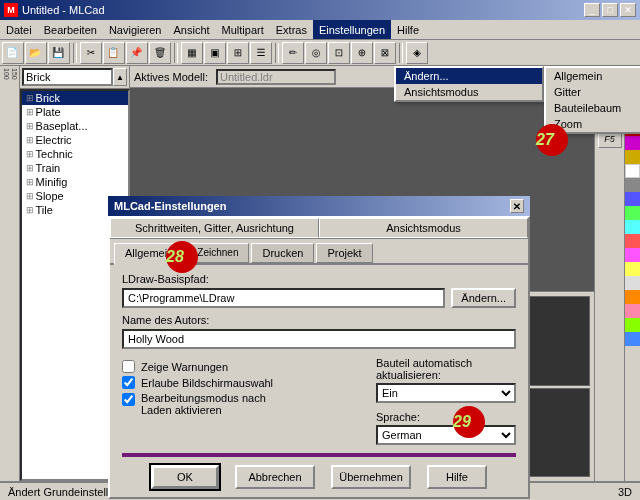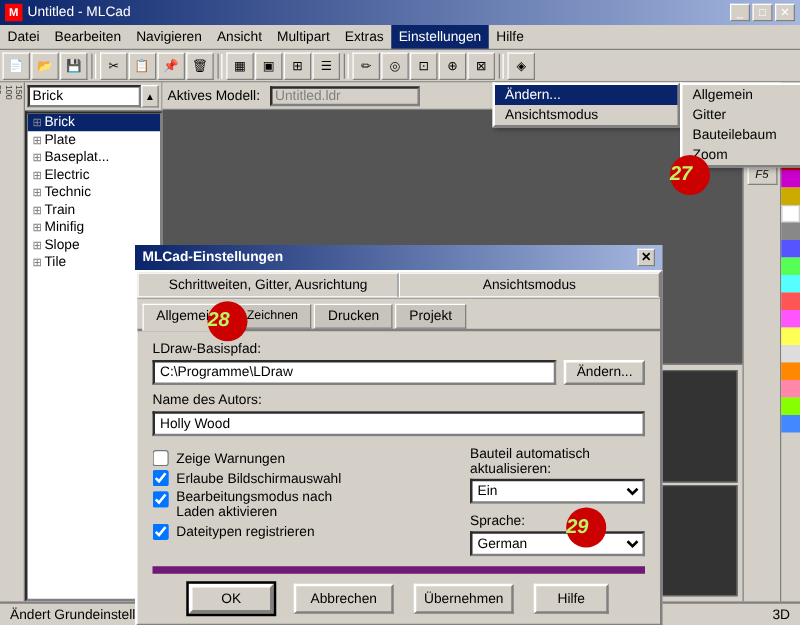--- a/index.html
+++ b/index.html
@@ -429,43 +429,39 @@
               <span>Zeige Warnungen</span>
             </div>
             <div style="display:flex; align-items:center; gap:6px; margin:3px 0;">
               <input type="checkbox" checked="" style="width: 13px; height: 13px;">
               <span>Erlaube Bildschirmauswahl</span>
             </div>
             <div style="display:flex; align-items:flex-start; gap:6px; margin:3px 0;">
               <input type="checkbox" checked="" style="width: 13px; height: 13px; margin-top: 1px;">
               <span>Bearbeitungsmodus nach<br>Laden aktivieren</span>
             </div>
-            <div style="display:flex; align-items:center; gap:6px; margin:3px 0;">
-              <input type="checkbox" checked="" style="width: 13px; height: 13px;">
-              <span>Dateitypen registrieren</span>
-            </div>
           </div>
 
           <div style="width:140px;">
             <div style="font-size:11px; margin-bottom:2px;">Bauteil automatisch<br>aktualisieren:</div>
             <select style="width:100%; height:20px; border:2px inset #808080; background:white; font-size:11px; margin-bottom:8px;">
               <option>Ein</option>
               <option>Aus</option>
             </select>
             <div style="font-size:11px; margin-bottom:2px;">Sprache:</div>
             <select style="width:100%; height:20px; border:2px inset #808080; background:white; font-size:11px;">
               <option>German</option>
               <option>English</option>
               <option>French</option>
             </select>
           </div>
         </div>
       </div>
 
-      <div style="display:flex; justify-content:center; gap:16px; padding:8px 0 8px 0; border-top:6px solid #701a75; margin:0 12px;">
+      <div style="display:flex; justify-content:center; gap:16px; padding:8px 0 8px 0; border-top:4px solid #701a75; margin:0 12px;">
         <button style="height:24px; width:68px; background:#d4d0c8; border:3px solid #000; border-color:#fff #808080 #808080 #fff; outline:2px solid #000; cursor:pointer; font-size:11px; font-family:Arial;">OK</button>
         <button style="height:24px; width:80px; background:#d4d0c8; border:2px solid; border-color:#fff #808080 #808080 #fff; cursor:pointer; font-size:11px; font-family:Arial;">Abbrechen</button>
         <button style="height:24px; width:80px; background:#d4d0c8; border:2px solid; border-color:#fff #808080 #808080 #fff; cursor:pointer; font-size:11px; font-family:Arial;">Übernehmen</button>
         <button style="height:24px; width:60px; background:#d4d0c8; border:2px solid; border-color:#fff #808080 #808080 #fff; cursor:pointer; font-size:11px; font-family:Arial;">Hilfe</button>
       </div>
     </div>
   </div>
 
   <div class="red-circle" style="top:58px; left:536px;">
     <span>27</span>

